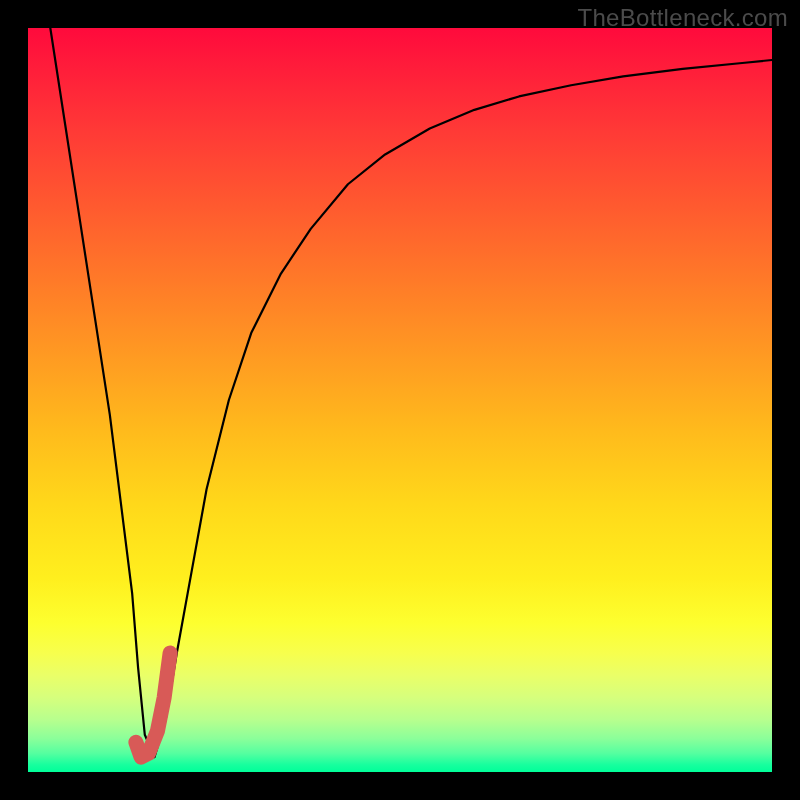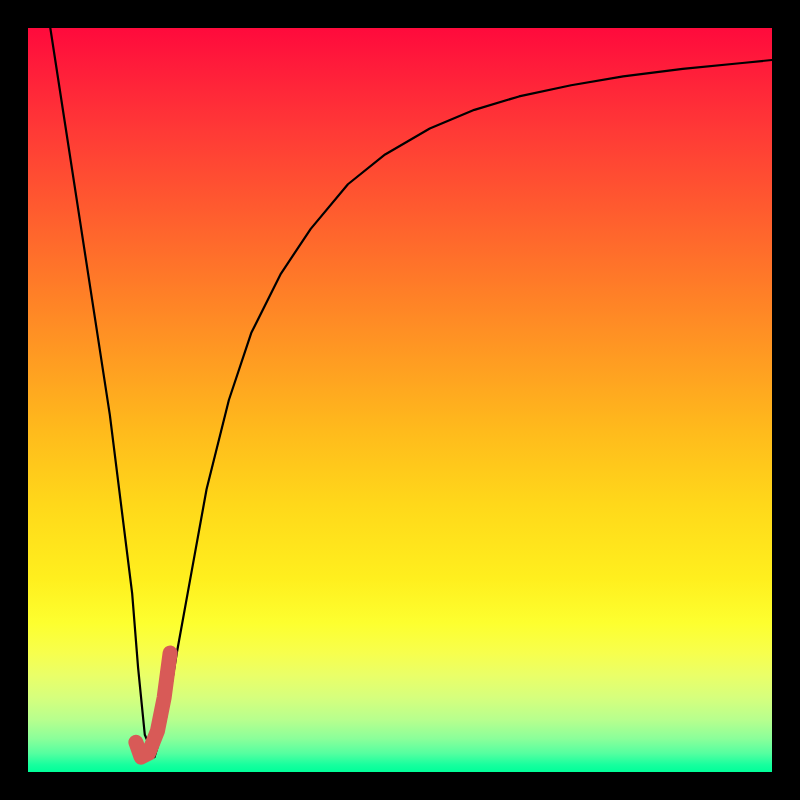--- a/index.html
+++ b/index.html
@@ -72,13 +72,14 @@
 <div class="frame">
 
   <div class="plot">
     <div class="gradient"></div>
     <svg class="curve" viewBox="0 0 744 744" preserveAspectRatio="none">
       <path id="blackPath" d="M22.32 0.00 L37.20 96.72 L52.08 193.44 L66.96 290.16 L81.84 386.88 L93.00 476.16 L104.16 565.44 L110.11 639.84 L116.81 706.80 L126.48 729.12 L137.64 691.92 L148.80 624.96 L163.68 543.12 L178.56 461.28 L200.88 372.00 L223.20 305.04 L252.96 245.52 L282.72 200.88 L319.92 156.24 L357.12 126.48 L401.76 100.44 L446.40 81.84 L491.04 68.45 L543.12 57.29 L595.20 48.36 L654.72 40.92 L714.24 34.97 L744.00 31.99" fill="none" stroke="#000" stroke-width="2.2" stroke-linejoin="round" stroke-linecap="round"></path>
       <path id="redPath" d="M107.88 714.24 L113.09 729.12 L120.53 725.40 L129.46 703.08 L136.15 669.60 L142.10 624.96" fill="none" stroke="#d85a57" stroke-width="15" stroke-linecap="round" stroke-linejoin="round"></path>
     </svg>
   </div>
 
+  <div class="watermark">TheBottleneck.com</div>
 </div>
 
 </body></html>

